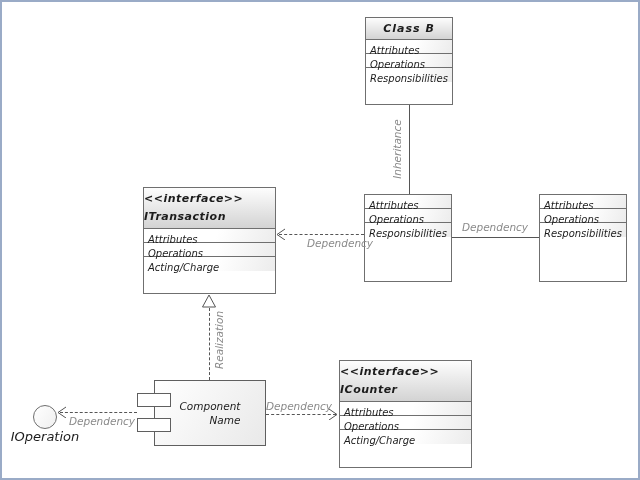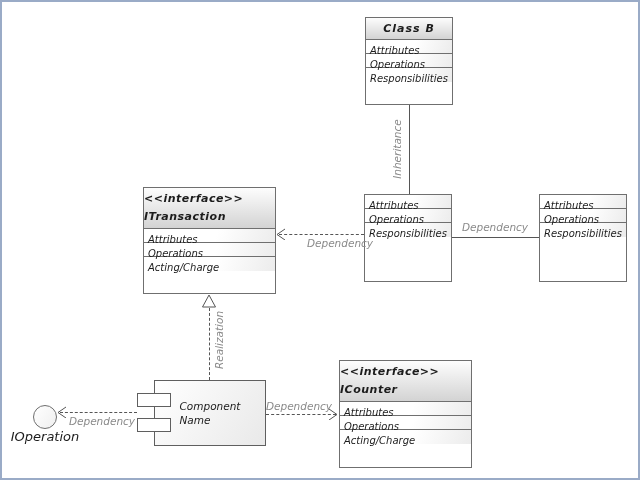--- a/index.html
+++ b/index.html
@@ -30,21 +30,21 @@
   .uml-row{
     box-sizing:border-box;height:14px;border-bottom:1px solid #6f6f6f;
     background:linear-gradient(110deg,#ffffff 55%,#ececec);
     padding-left:4px;line-height:21px;white-space:nowrap;
   }
   .uml-row.last{border-bottom:none;}
   
   .component{
     position:absolute;box-sizing:border-box;border:1px solid #5f5f5f;
     background:linear-gradient(125deg,#ffffff,#e9e9e9);
-    display:flex;align-items:center;justify-content:center;text-align:left;
+    display:flex;align-items:center;justify-content:center;text-align:right;
     font-size:10.5px;color:#1c1c1c;line-height:14px;
   }
   .comp-tab{
     position:absolute;box-sizing:border-box;border:1px solid #5f5f5f;
     background:#fff;width:34px;height:14px;
   }
   
   .circle{
     position:absolute;box-sizing:border-box;width:24px;height:24px;
     border:1px solid #6f6f6f;border-radius:50%;

